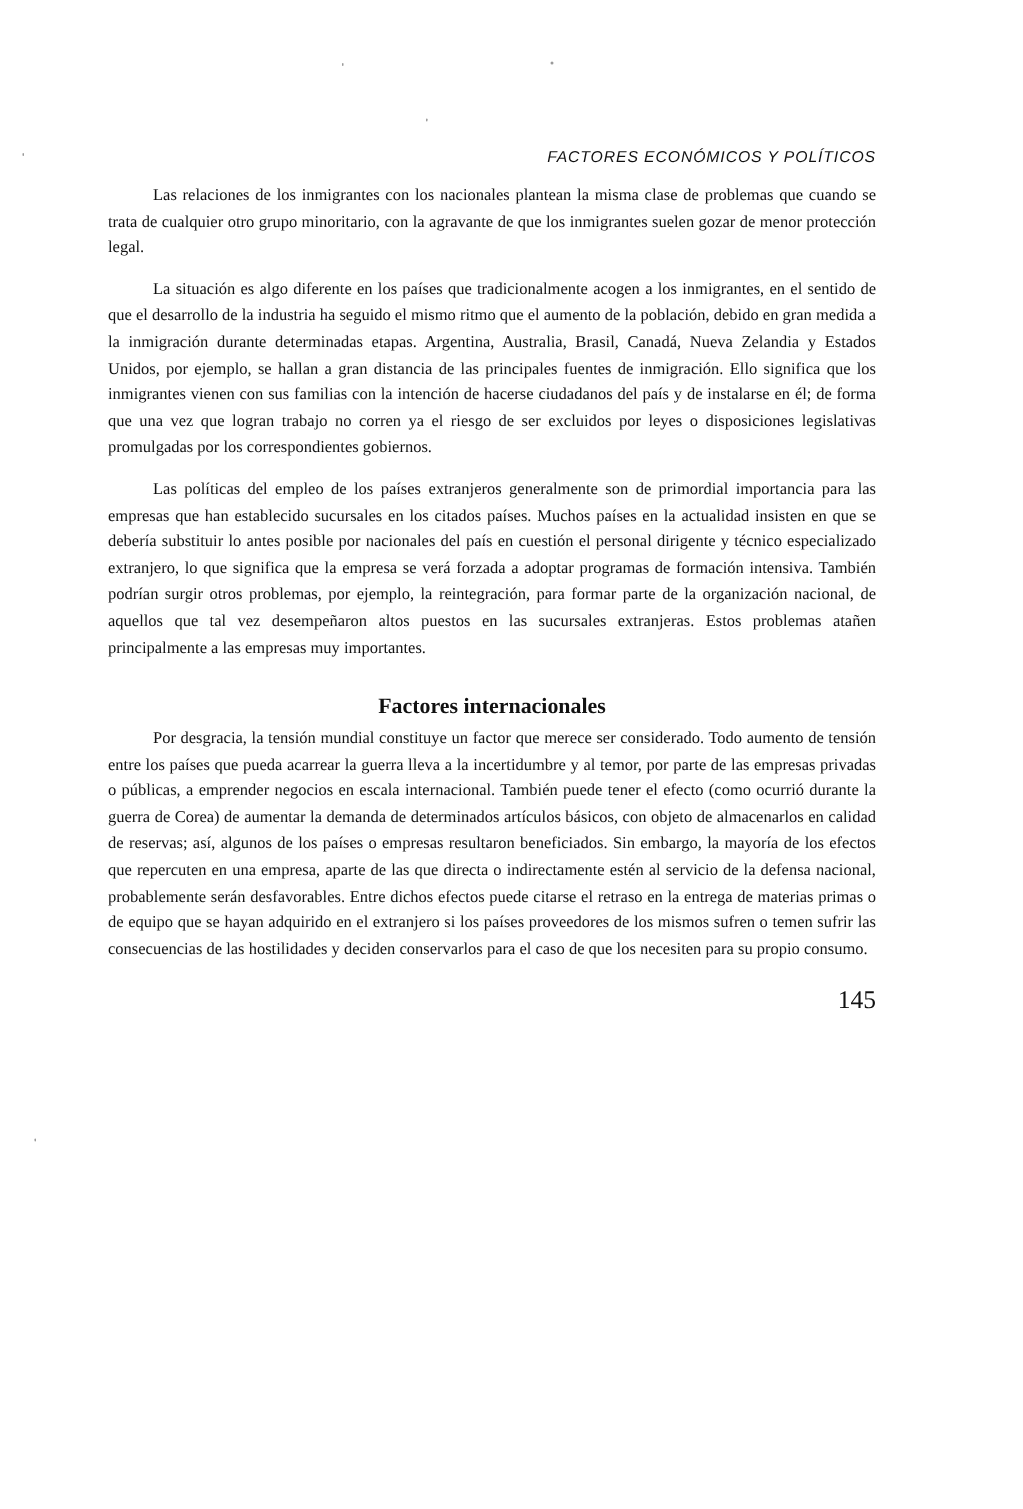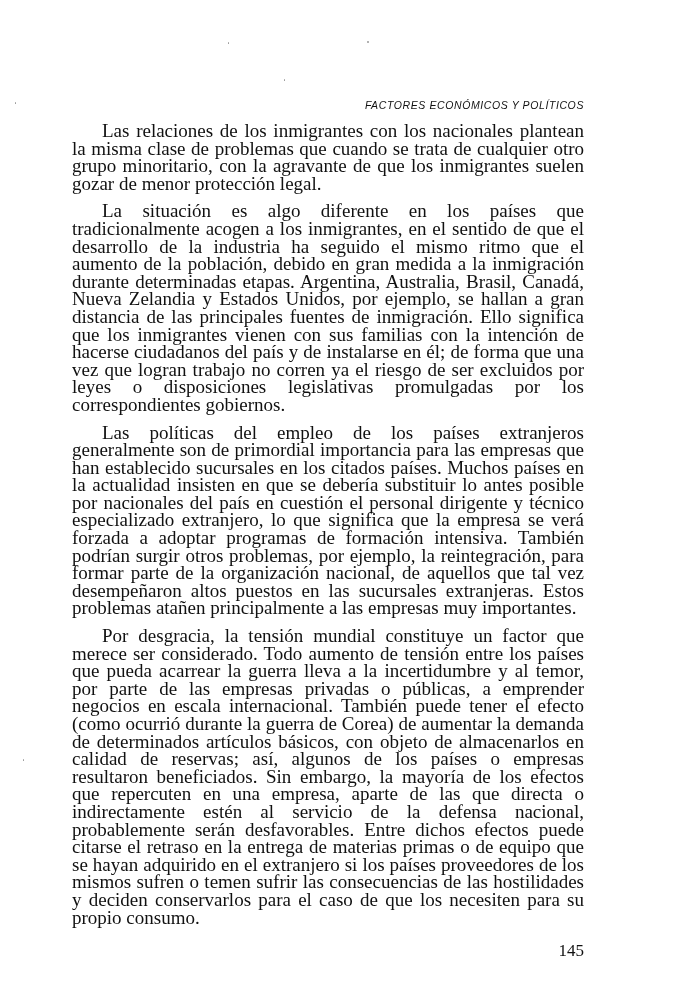--- a/index.html
+++ b/index.html
@@ -26,21 +26,21 @@
       text-align: right;
       font-family: "Liberation Sans", "DejaVu Sans", sans-serif;
       font-style: italic;
       font-size: 10.5px;
       letter-spacing: 0.6px;
       margin: 0 0 10px 0;
       height: 14px;
       line-height: 14px;
     }
     p.body {
-      font-size: 19px;
+      font-size: 11px;
       line-height: 17.6px;
       text-align: justify;
       text-indent: 30px;
       margin: 0 0 10px 0;
     }
     .section-title {
       text-align: center;
       font-weight: bold;
       font-size: 14.6px;
       line-height: 17px;
@@ -74,20 +74,21 @@
 </head>
 <body>
 
 <div class="page">
   <div class="running-head">FACTORES ECONÓMICOS Y POLÍTICOS</div>
 
   <p class="body">Las relaciones de los inmigrantes con los nacionales plantean la misma clase de problemas que cuando se trata de cualquier otro grupo minoritario, con la agravante de que los inmigrantes suelen gozar de menor protección legal.</p>
   <p class="body">La situación es algo diferente en los países que tradicionalmente acogen a los inmigrantes, en el sentido de que el desarrollo de la industria ha seguido el mismo ritmo que el aumento de la población, debido en gran medida a la inmigración durante determinadas etapas. Argentina, Australia, Brasil, Canadá, Nueva Zelandia y Estados Unidos, por ejemplo, se hallan a gran distancia de las principales fuentes de inmigración. Ello significa que los inmigrantes vienen con sus familias con la intención de hacerse ciudadanos del país y de instalarse en él; de forma que una vez que logran trabajo no corren ya el riesgo de ser excluidos por leyes o disposiciones legislativas promulgadas por los correspondientes gobiernos.</p>
   <p class="body">Las políticas del empleo de los países extranjeros generalmente son de primordial importancia para las empresas que han establecido sucursales en los citados países. Muchos países en la actualidad insisten en que se debería substituir lo antes posible por nacionales del país en cuestión el personal dirigente y técnico especializado extranjero, lo que significa que la empresa se verá forzada a adoptar programas de formación intensiva. También podrían surgir otros problemas, por ejemplo, la reintegración, para formar parte de la organización nacional, de aquellos que tal vez desempeñaron altos puestos en las sucursales extranjeras. Estos problemas atañen principalmente a las empresas muy importantes.</p>
 
+  <div class="section-title">Factores internacionales</div>
 
   <p class="body">Por desgracia, la tensión mundial constituye un factor que merece ser considerado. Todo aumento de tensión entre los países que pueda acarrear la guerra lleva a la incertidumbre y al temor, por parte de las empresas privadas o públicas, a emprender negocios en escala internacional. También puede tener el efecto (como ocurrió durante la guerra de Corea) de aumentar la demanda de determinados artículos básicos, con objeto de almacenarlos en calidad de reservas; así, algunos de los países o empresas resultaron beneficiados. Sin embargo, la mayoría de los efectos que repercuten en una empresa, aparte de las que directa o indirectamente estén al servicio de la defensa nacional, probablemente serán desfavorables. Entre dichos efectos puede citarse el retraso en la entrega de materias primas o de equipo que se hayan adquirido en el extranjero si los países proveedores de los mismos sufren o temen sufrir las consecuencias de las hostilidades y deciden conservarlos para el caso de que los necesiten para su propio consumo.</p>
 
 
   <div class="page-number">145</div>
 </div>
 
 <span class="speck" style="left:367px;top:41px;"></span>
 <span class="speck" style="left:228px;top:42px;width:1px;"></span>
 <span class="speck" style="left:284px;top:79px;width:1px;"></span>

